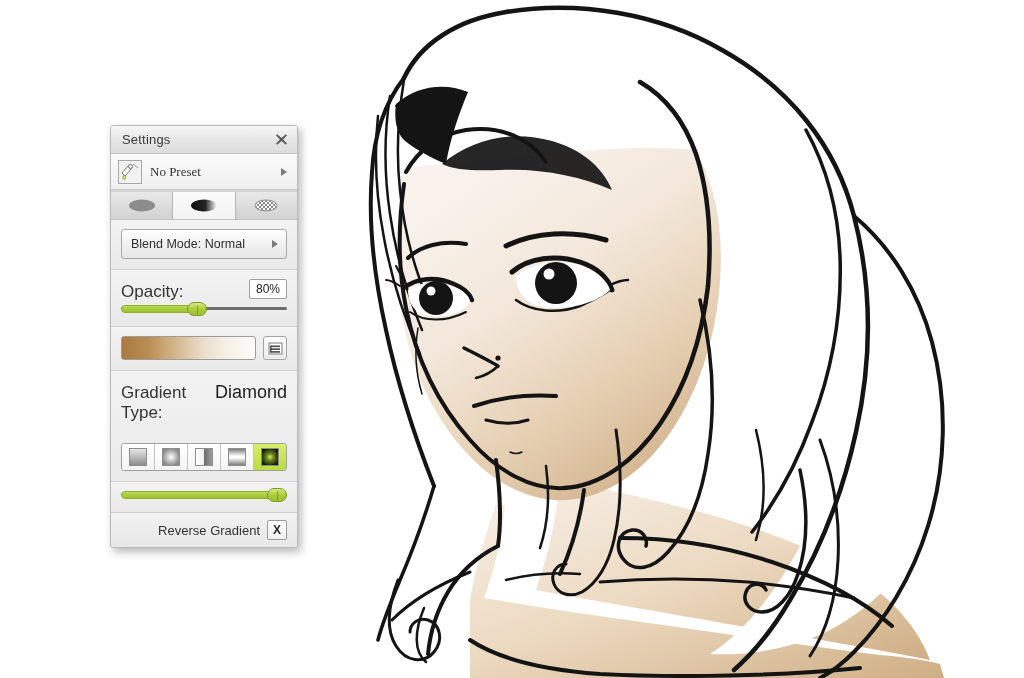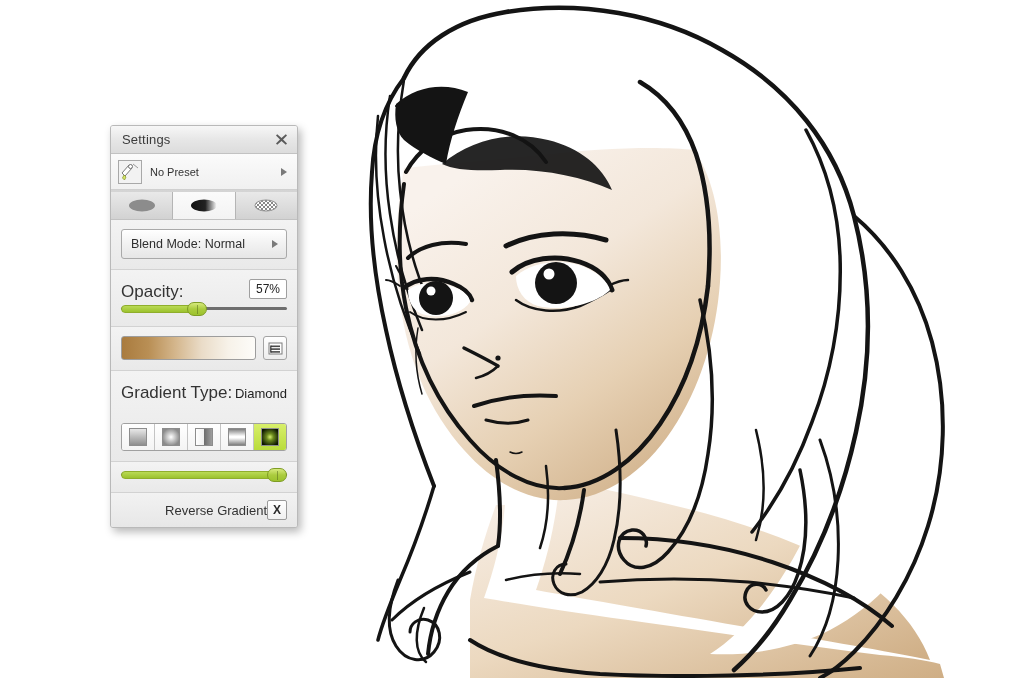--- a/index.html
+++ b/index.html
@@ -51,21 +51,21 @@
     padding: 0 8px 0 7px;
   }
   .preset-thumb {
     width: 24px; height: 24px;
     border: 1px solid #a8a8a8;
     background: linear-gradient(135deg,#fdfdfd 0%, #ededed 100%);
     margin-right: 8px;
     position: relative; overflow: hidden;
     flex: none;
   }
-  .preset-label { flex: 1; font-size: 11px; color: #333; }
+  .preset-label { flex: 1; font-size: 13px; color: #333; font-family: Liberation Serif, serif; }
   .tri-right {
     width: 0; height: 0;
     border-left: 6px solid #7a7a7a;
     border-top: 4.5px solid transparent;
     border-bottom: 4.5px solid transparent;
     margin-right: 2px;
   }
 
   .tabs {
     display: flex; height: 30px;
@@ -148,21 +148,21 @@
   }
   .gradient-menu-btn {
     width: 24px; height: 24px; flex: none;
     background: linear-gradient(to bottom,#ffffff 0%, #ededed 100%);
     border: 1px solid #a4a4a4; border-radius: 3px;
     display: flex; align-items: center; justify-content: center;
     cursor: pointer;
   }
 
   .gtype-head { display: flex; justify-content: space-between; align-items: baseline; margin-bottom: 20px; }
-  .gtype-head .name { font-size: 13px; color: #222; }
+  .gtype-head .name { font-size: 18px; color: #222; }
   .gtype-strip {
     display: flex;
     border: 1px solid #a0a0a0; border-radius: 3px;
     background: #ffffff; overflow: hidden;
   }
   .gtype-btn {
     flex: 1; height: 26px;
     display: flex; align-items: center; justify-content: center;
     border-right: 1px solid #c4c4c4;
     background: linear-gradient(to bottom,#ffffff 0%,#f4f4f4 100%);
@@ -170,21 +170,21 @@
   }
   .gtype-btn:last-child { border-right: none; }
   .gtype-btn.selected {
     background: linear-gradient(to bottom,#d8ef6a 0%, #b9dc3c 100%);
   }
   .gtype-swatch { width: 18px; height: 18px; border: 1px solid #8d8d8d; }
 
   .reverse-row {
     padding: 7px 10px;
     background: linear-gradient(to bottom,#f2f2f2 0%, #e7e7e7 100%);
-    display: flex; align-items: center; justify-content: flex-end; 
+    display: flex; align-items: center; justify-content: flex-end; gap: 7px;
     border-radius: 0 0 2px 2px;
   }
   .reverse-label { font-size: 13px; color: #333; }
   .check-box {
     width: 20px; height: 20px;
     background: linear-gradient(to bottom,#ffffff 0%, #f0f0f0 100%);
     border: 1px solid #9a9a9a; border-radius: 2px;
     display: flex; align-items: center; justify-content: center;
     font-size: 12px; font-weight: bold; color: #2a2a2a;
     cursor: pointer;
@@ -412,21 +412,21 @@
     <div class="section">
       <div class="combo">
         <span class="lbl">Blend Mode: Normal</span>
         <span class="tri-right"></span>
       </div>
     </div>
 
     <div class="section">
       <div class="row-label">
         <div class="lbl-text">Opacity:</div>
-        <div class="value-box">57%</div>
+        <div class="value-box">80%</div>
       </div>
       <div class="slider">
         <div class="track"></div>
         <div class="fill" id="op-fill" style="width: 75.7px;"></div>
         <div class="knob" id="op-knob" style="left: 65.7px;"></div>
       </div>
     </div>
 
     <div class="section">
       <div class="gradient-row">

